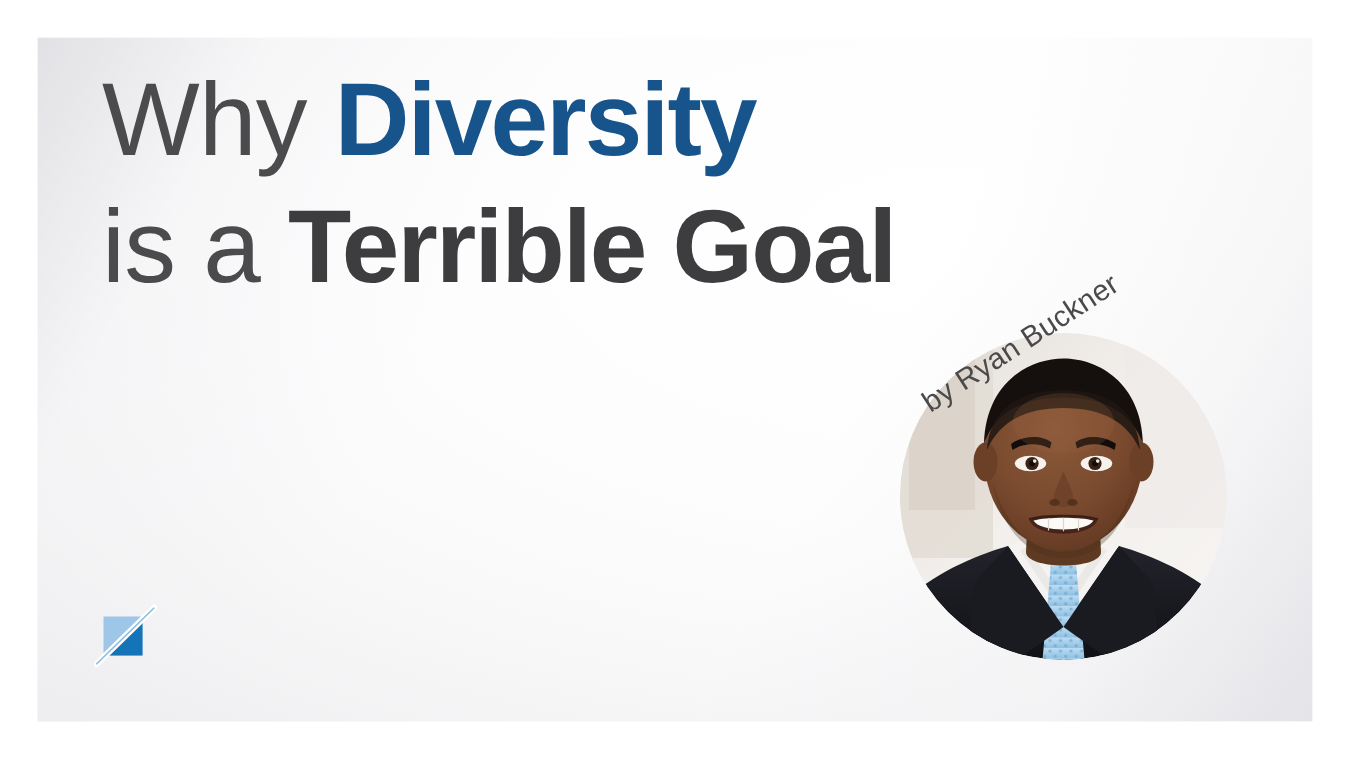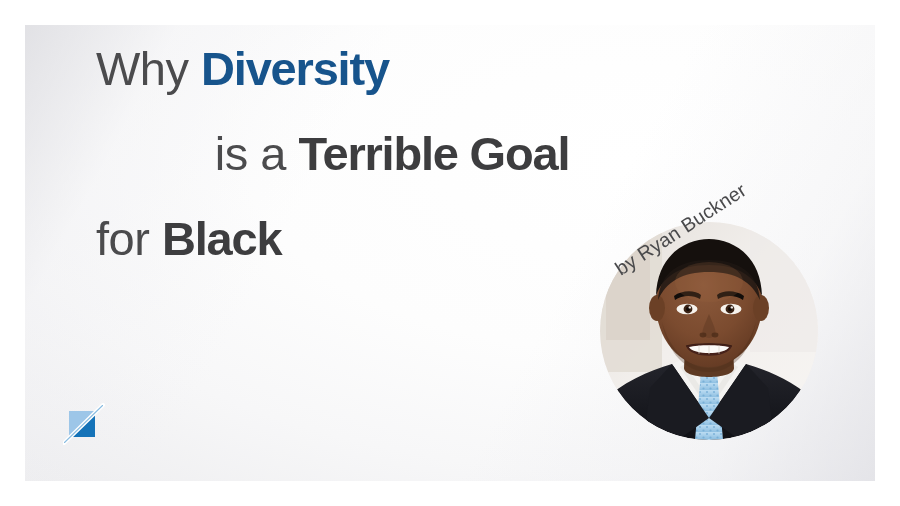--- a/index.html
+++ b/index.html
@@ -59,42 +59,41 @@
     left: 43px;
     top: 20px;
     width: 620px;
     z-index: 4;
   }
   .hl-line {
     display: block;
     white-space: nowrap;
     line-height: 1.0;
     height: 83px;
-    font-size: 47px;
+    font-size: 69px;
     letter-spacing: -0.5px;
-    margin-left: 28px;
   }
   .thin {
     font-weight: 300;
     color: #4b4b4d;
     font-stretch: normal;
   }
   .bold {
     font-weight: 700;
     color: #3d3d3f;
     letter-spacing: -1.2px;
   }
   .blue {
     font-weight: 700;
     color: #17548c;
     letter-spacing: -1.2px;
   }
   
   #line1 { margin-top: 0px; }
-  #line2 { margin-top: 2px; text-align: center; }
+  #line2 { margin-top: 2px; }
   #line3 { margin-top: 2px; }
   #line4 { margin-top: 2px; }
 
   
   #byline {
     position: absolute;
     left: 586px;
     top: 236px;
     transform: rotate(-33deg);
     transform-origin: 0 0;
@@ -141,23 +140,20 @@
     <div id="headline">
 
       <div class="hl-line" id="line1">
         <span class="thin">Why </span><span class="blue">Diversity</span>
       </div>
 
       <div class="hl-line" id="line2">
         <span class="thin">is a </span><span class="bold">Terrible Goal</span>
       </div>
 
-      <div class="hl-line" id="line3">
-        <span class="thin">for </span><span class="bold">Black</span>
-      </div>
 
 
     </div>
 
     <div id="byline">by Ryan Buckner</div>
 
     <div id="portrait">
       <svg viewBox="0 0 218 218" xmlns="http://www.w3.org/2000/svg" aria-hidden="true">
         <defs>
           <clipPath id="circClip">

